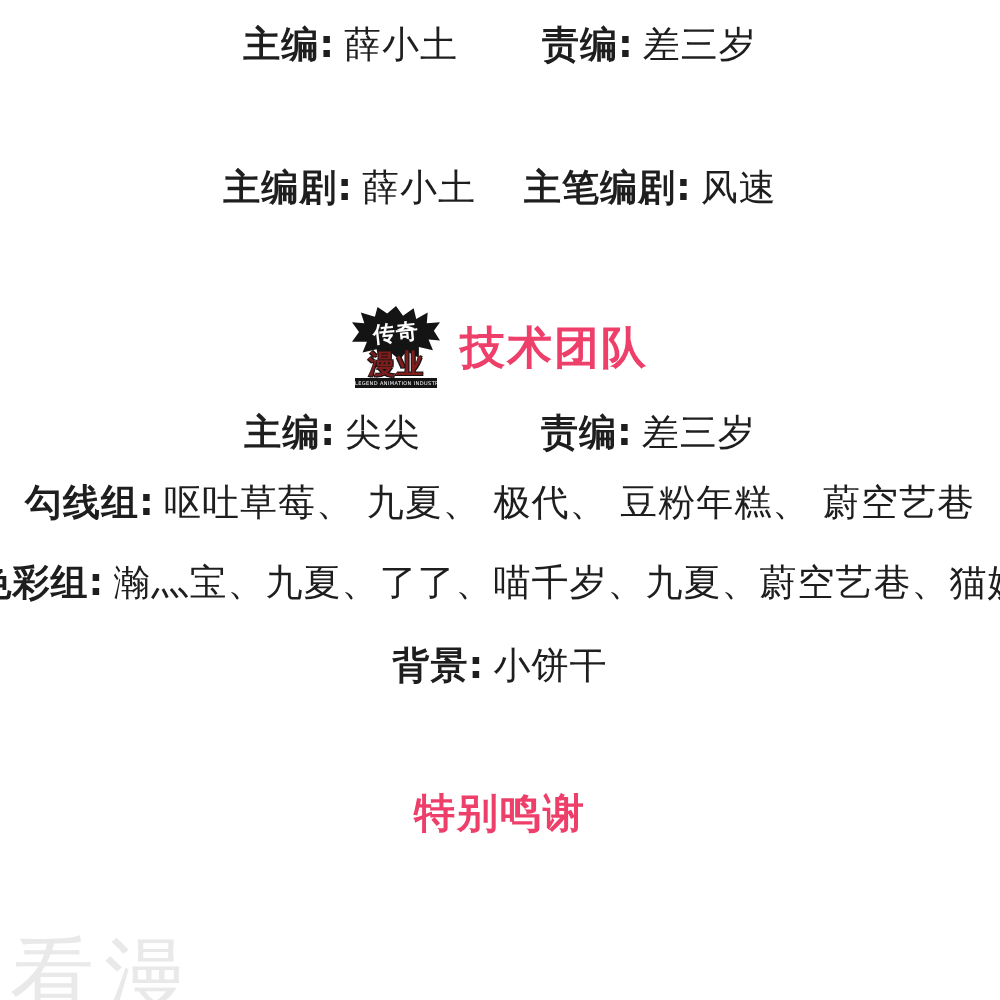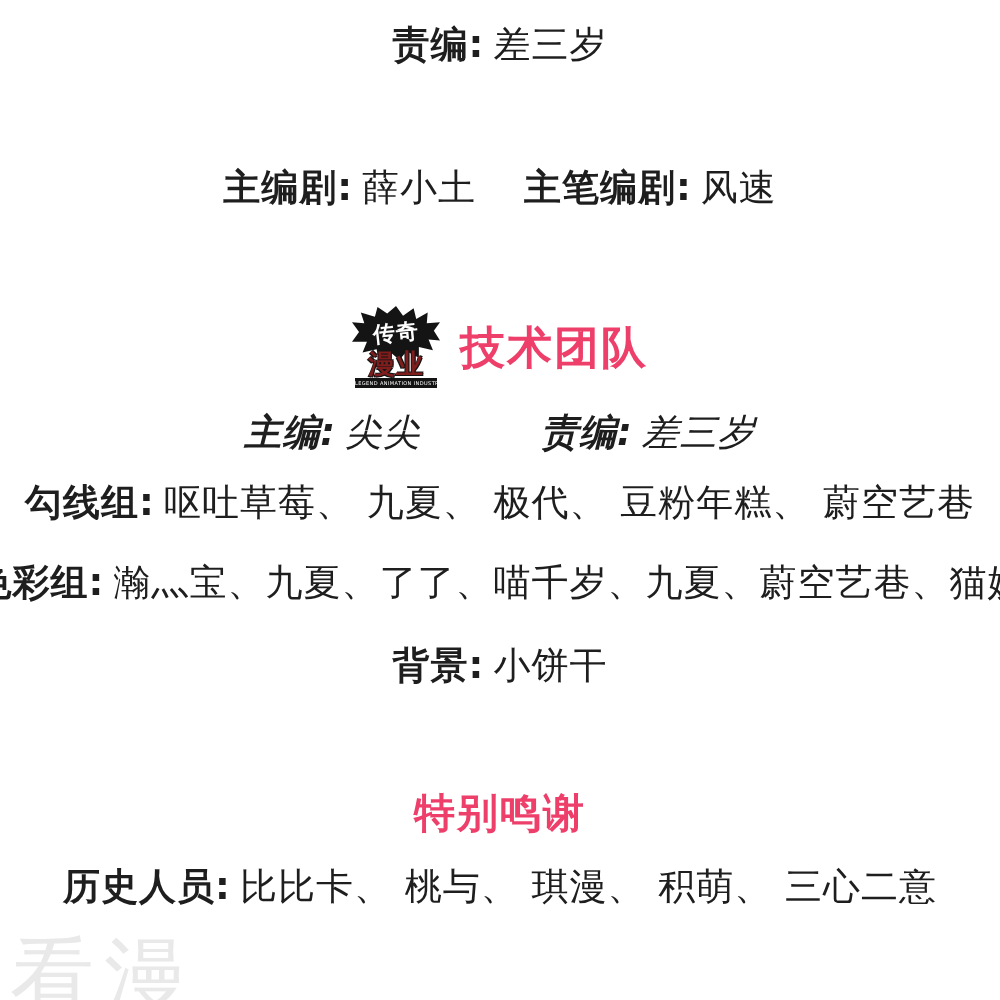--- a/index.html
+++ b/index.html
@@ -27,21 +27,21 @@
   }
   .pair { white-space: nowrap; }
   .lbl { font-weight: 700; margin-right: 9px; }
   .val { font-weight: 400; }
 
   
   .r-top1 { top: 20px; gap: 84px; }
   .r-top2 { top: 92px; }
   .r-top3 { top: 163px; gap: 48px; }
   .r-tech-head { top: 306px; align-items: center; gap: 20px; }
-  .r-tech1 { top: 408px; gap: 120px; font-style: italic; }
+  .r-tech1 { top: 408px; gap: 120px; }
   .r-tech2 { top: 478px; }
   .r-tech3 { top: 558px; }
   .r-tech4 { top: 641px; }
   .r-thanks-head { top: 786px; }
   .r-thanks1 { top: 862px; }
 
   .section-title {
     font-weight: 700;
     font-size: 45px;
     color: #ee3f6b;
@@ -114,20 +114,21 @@
     letter-spacing: 10px;
     white-space: nowrap;
   }
 </style>
 </head>
 <body>
 
 <div class="page">
 
   <div class="row r-top1">
+    <span class="pair"><span class="lbl">主编:</span><span class="val">薛小土</span></span>
     <span class="pair"><span class="lbl">责编:</span><span class="val">差三岁</span></span>
   </div>
 
 
   <div class="row r-top3">
     <span class="pair"><span class="lbl">主编剧:</span><span class="val">薛小土</span></span>
     <span class="pair"><span class="lbl">主笔编剧:</span><span class="val">风速</span></span>
   </div>
 
   <div class="row r-tech-head">
@@ -154,19 +155,16 @@
     <span class="pair"><span class="lbl">色彩组:</span><span class="val">瀚灬宝、九夏、了了、喵千岁、九夏、蔚空艺巷、猫妖</span></span>
   </div>
 
   <div class="row r-thanks-head">
     <span class="thanks-title">特别鸣谢</span>
   </div>
 
   <div class="row r-tech4">
     <span class="pair"><span class="lbl">背景:</span><span class="val">小饼干</span></span>
   </div>
-  <div class="row r-thanks1">
-    <span class="pair"><span class="lbl">历史人员:</span><span class="val">比比卡、 桃与、 琪漫、 积萌、 三心二意</span></span>
-  </div>
 
   <div class="watermark">看漫</div>
 
 </div>
 
 </body></html>

